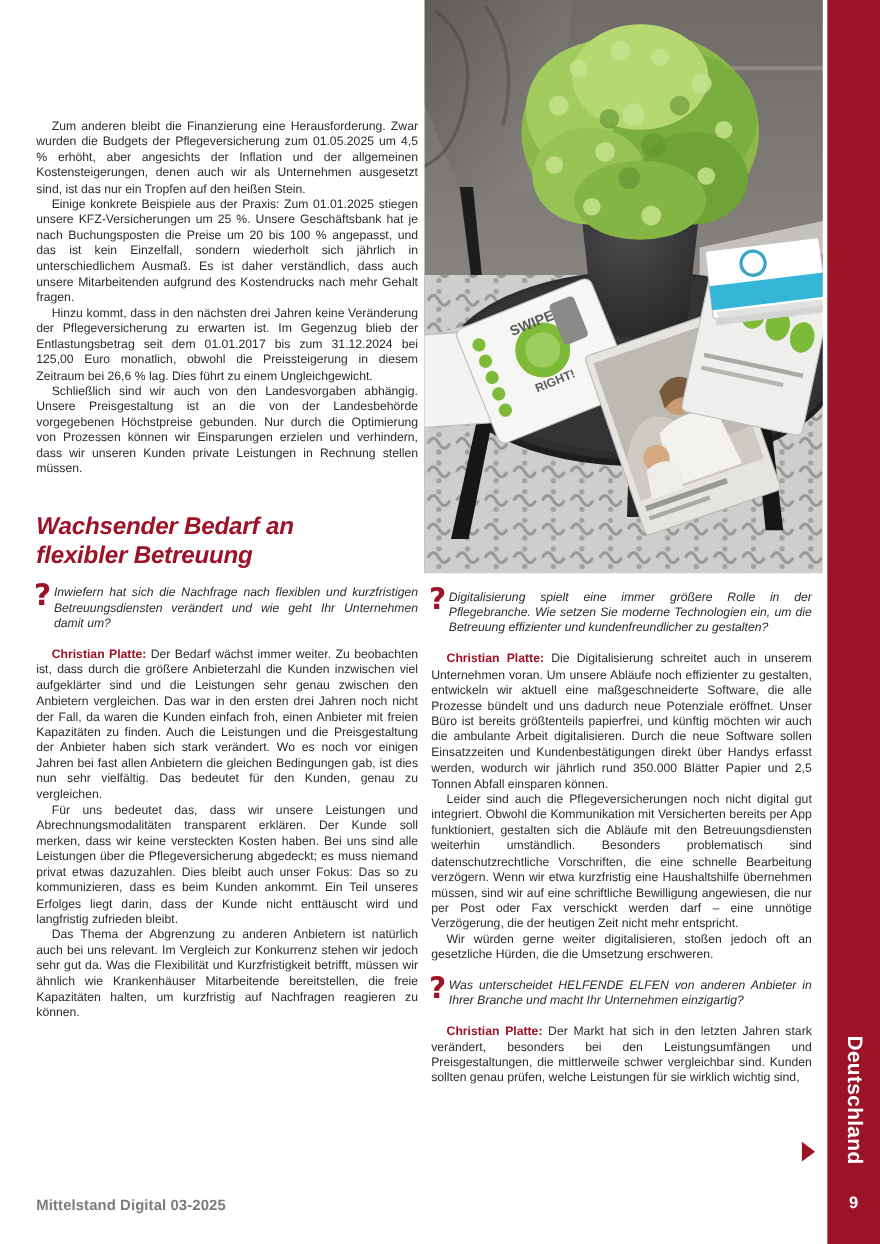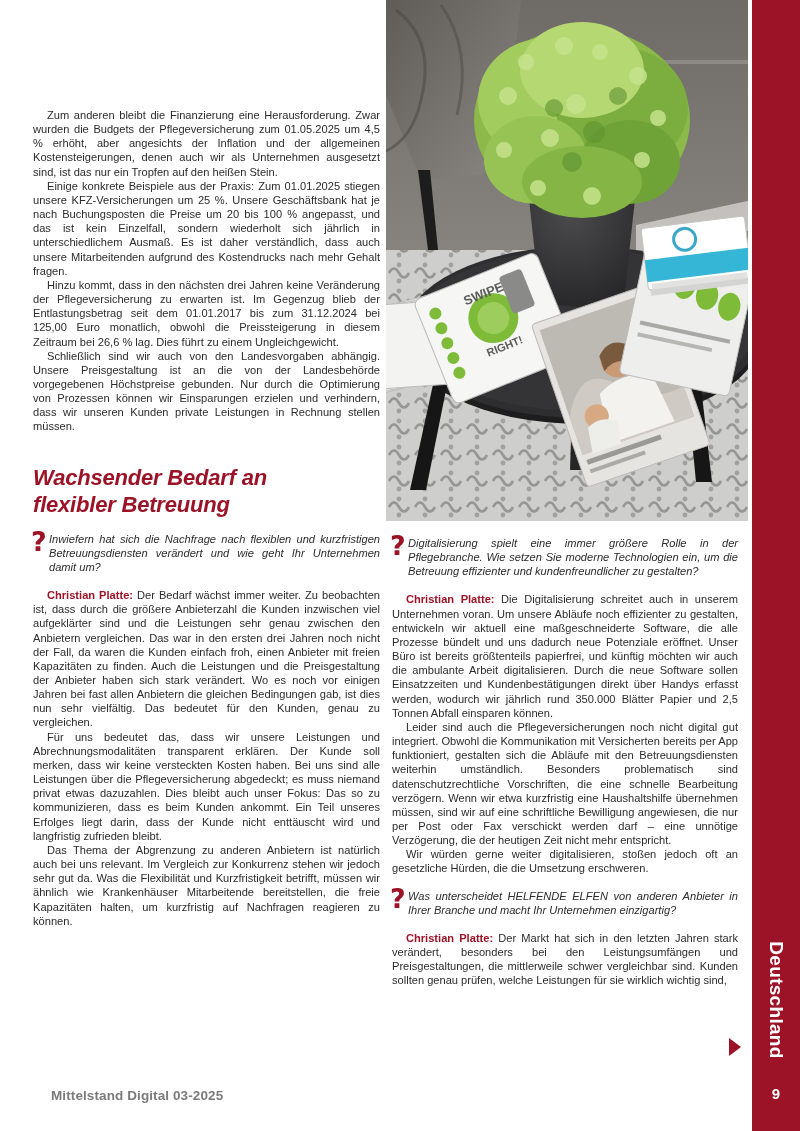--- a/index.html
+++ b/index.html
@@ -103,21 +103,21 @@
   .cont-arrow{
     position:absolute;left:729px;top:1038px;
     width:0;height:0;
     border-top:9px solid transparent;
     border-bottom:9px solid transparent;
     border-left:12px solid #9c1226;
   }
 
   
   .footer-title{
-    position:absolute;left:51px;top:1088px;
+    position:absolute;left:33px;top:1088px;
     color:#7b7b7b;font-weight:bold;font-size:13.5px;letter-spacing:.1px;
   }
 </style>
 </head>
 <body>
 
 <div id="page">
 
   <div class="photo">
     <svg viewBox="0 0 366 521" preserveAspectRatio="none">

